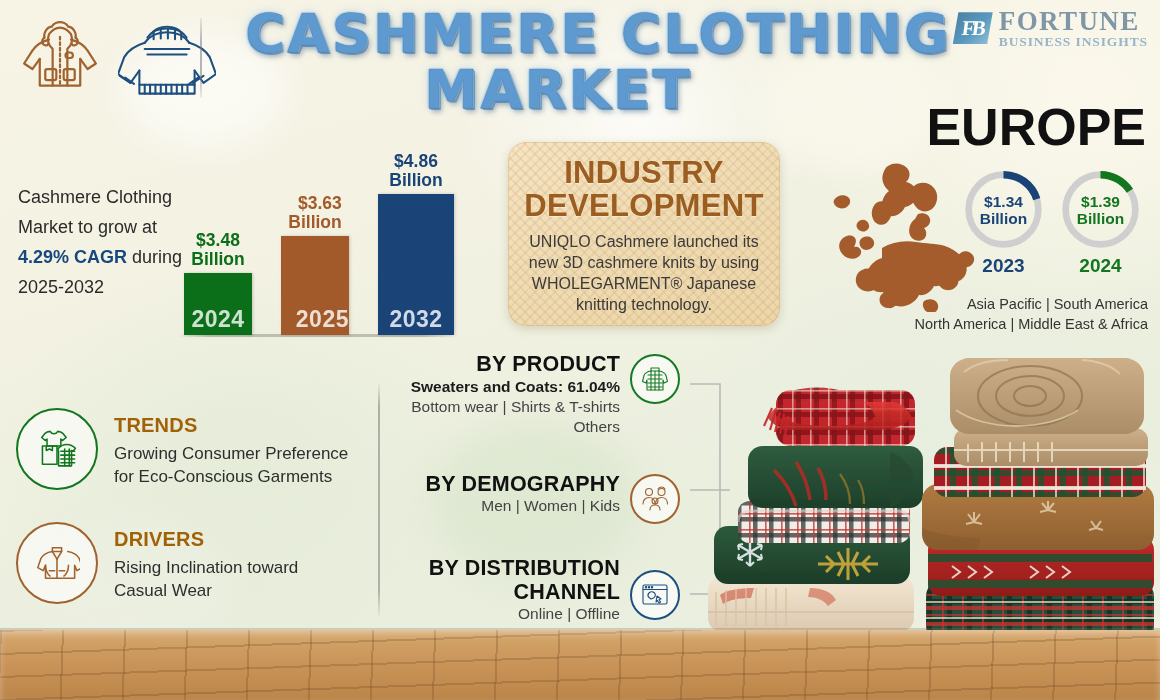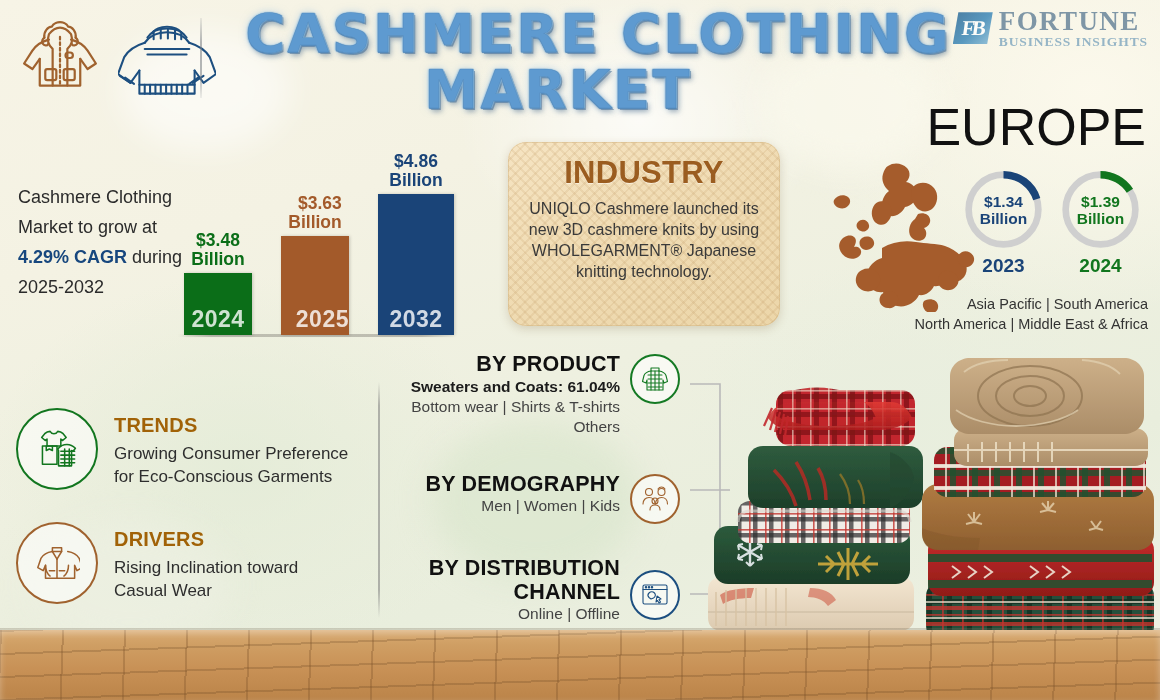--- a/index.html
+++ b/index.html
@@ -130,21 +130,21 @@
     font-family: "Liberation Sans", sans-serif; letter-spacing: .3px;
     text-shadow: 0 1px 0 rgba(255,255,255,.45);
   }
   .idbox p {
     margin-top: 9px; font-size: 16px; line-height: 21px; color: #3a3a3a;
   }
 
   
   .europe-title {
     position: absolute; right: 14px; top: 100px;
-    font-size: 52px; font-weight: 400; color: #111; letter-spacing: 0px;
+    font-size: 52px; font-weight: 700; color: #111; letter-spacing: 0px;
     font-family: "Liberation Sans", sans-serif; line-height: 54px;
   }
   .eu-map { position: absolute; left: 822px; top: 152px; width: 170px; height: 160px; }
   .donuts { position: absolute; left: 962px; top: 168px; display: flex; gap: 14px; }
   .donut-wrap { width: 83px; text-align: center; }
   .donut { position: relative; width: 83px; height: 83px; }
   .donut .val {
     position: absolute; inset: 0; display: flex; flex-direction: column;
     align-items: center; justify-content: center;
     font-size: 15.5px; font-weight: 700; line-height: 17px;
@@ -293,20 +293,21 @@
       </div>
       <div class="bar" style="height:141px;background:#1a4478;">
         <div class="bar-year">2032</div>
       </div>
     </div>
   </div>
 
   <div class="idbox">
     <h2>
       <span>INDUSTRY</span><br>
+      <span>DEVELOPMENT</span>
     </h2>
     <p>UNIQLO Cashmere launched its new 3D cashmere knits by using WHOLEGARMENT® Japanese knitting technology.</p>
   </div>
 
   <div class="europe-title">EUROPE</div>
 
   <svg class="eu-map" viewBox="0 0 170 160">
     <g fill="#a55c2c">
       <path d="M12 48c3-5 10-6 14-3 4 3 2 9-3 11-6 2-13-3-11-8z"></path>
       <path d="M36 70c4-4 10-2 11 3 1 4-4 8-8 6-4-1-6-6-3-9z"></path>

